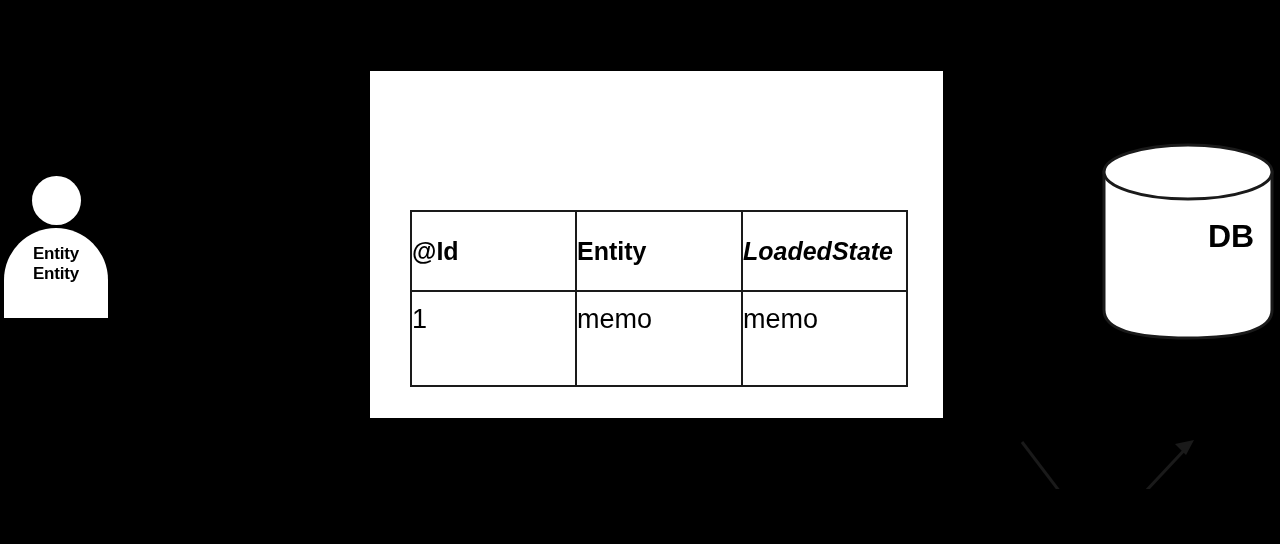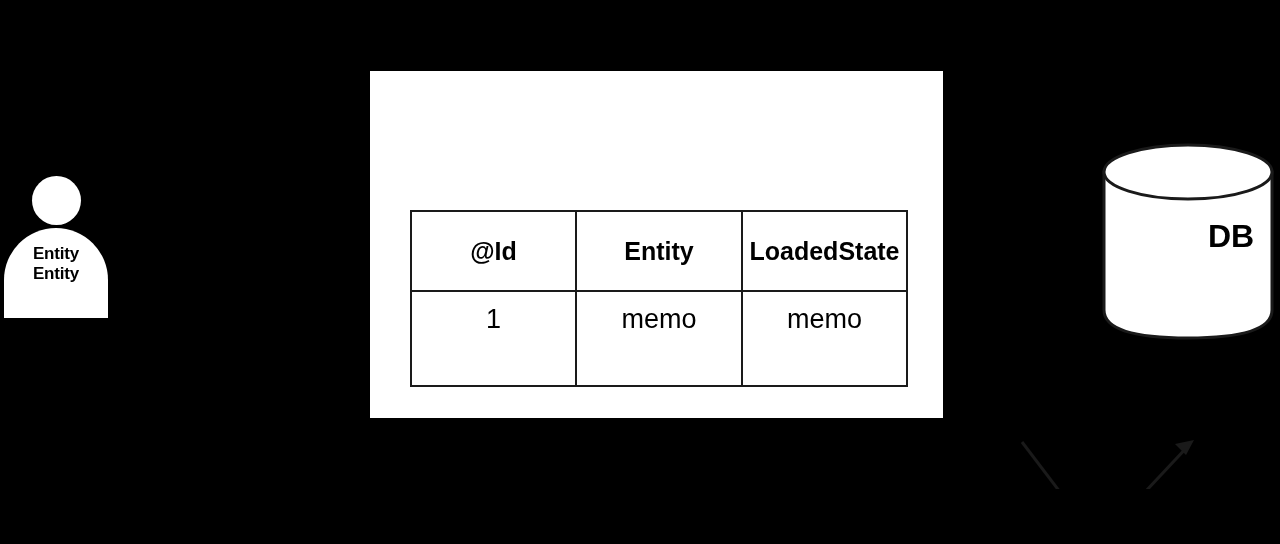--- a/index.html
+++ b/index.html
@@ -80,41 +80,41 @@
   #cache-table {
     position: absolute;
     left: 40px;
     top: 139px;
     width: 490px;
     border-collapse: collapse;
     table-layout: fixed;
   }
   #cache-table td {
     border: 2px solid #1a1a1a;
-    text-align: center;
+    text-align: left;
     color: #000000;
     padding: 0;
   }
   #cache-table .hdr-row td {
     height: 78px;
     font-size: 25px;
     font-weight: bold;
     vertical-align: middle;
   }
   #cache-table .data-row td {
     height: 81px;
     font-size: 27px;
     font-weight: normal;
     vertical-align: top;
     padding-top: 12px;
   }
   #cache-table .col-id    { width: 163px; }
   #cache-table .col-ent   { width: 164px; }
   #cache-table .col-state { width: 163px; }
-  #cache-table .hdr-state { font-size: 23px; }
+  #cache-table .hdr-state { font-size: 23px; font-style: italic; }
 
   
   #connectors {
     position: absolute;
     left: 370px;
     top: 71px;
     width: 573px;
     height: 347px;
     pointer-events: none;
   }

